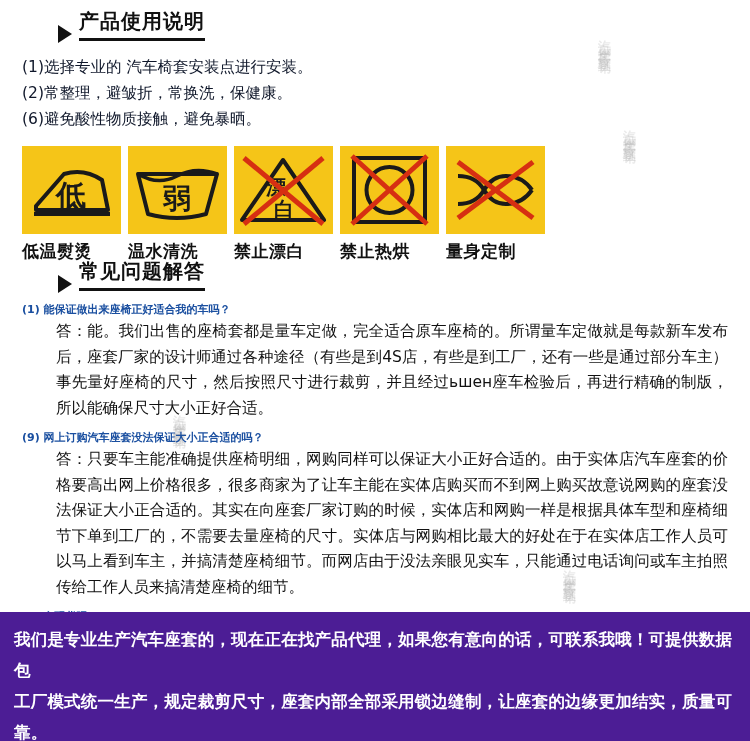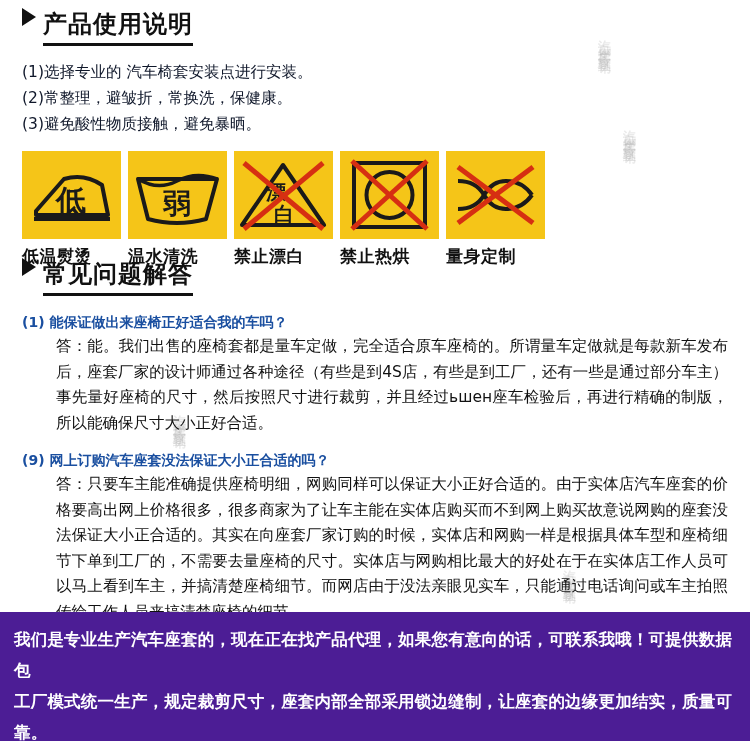--- a/index.html
+++ b/index.html
@@ -10,25 +10,26 @@
     font-family: "DejaVu Sans", "Liberation Sans", sans-serif;
     overflow: hidden;
   }
   .page {
     position: relative;
     width: 750px; height: 741px;
     background: #fff;
   }
   .section-title {
     display: flex;
-    align-items: flex-start;
-    font-size: 24px;
+    align-items: flex-end;
+    font-size: 20px;
     font-weight: bold;
     color: #111;
     letter-spacing: 1px;
+    margin-left: 36px;
   }
   .section-title .tri {
     width: 0; height: 0;
     border-left: 14px solid #111;
     border-top: 9px solid transparent;
     border-bottom: 9px solid transparent;
     margin-right: 7px;
   }
   .section-title .tbox {
     position: relative;
@@ -82,22 +83,22 @@
 
   
   #faq {
     position: absolute;
     left: 22px; top: 258px;
     width: 706px;
   }
   .faq-q {
     color: #1a4fa0;
     font-weight: bold;
-    font-size: 14px;
-    margin-top: 16px;
+    font-size: 11px;
+    margin-top: 9px;
     margin-bottom: 2px;
   }
   .faq-a {
     font-size: 15.5px;
     line-height: 25.5px;
     color: #111;
     text-align: justify;
     text-justify: inter-ideograph;
     margin-left: 34px;
   }
@@ -143,21 +144,21 @@
       <span class="tri"></span>
       <span class="tbox">
         <span>产品使用说明</span>
         <div class="title-underline"></div>
       </span>
     </div>
 
     <div class="usage-lines">
       <div>(1)选择专业的 汽车椅套安装点进行安装。</div>
       <div>(2)常整理，避皱折，常换洗，保健康。</div>
-      <div>(3)避免酸性物质接触，避免暴晒。</div>
+      <div>(6)避免酸性物质接触，避免暴晒。</div>
     </div>
 
     <div class="icon-row">
 
       <div class="icon-cell">
         <div class="icon-tile">
           <svg width="99" height="88" viewBox="0 0 99 88">
             <path d="M14 64 L86 64 L80 34 Q62 22 42 28 L14 60 Z" fill="none" stroke="#1a1a1a" stroke-width="4" stroke-linejoin="round"></path>
             <line x1="12" y1="68" x2="88" y2="68" stroke="#1a1a1a" stroke-width="4"></line>
             <text x="34" y="60" font-size="30" font-weight="bold" fill="#1a1a1a" font-family="DejaVu Sans, sans-serif">低</text>

